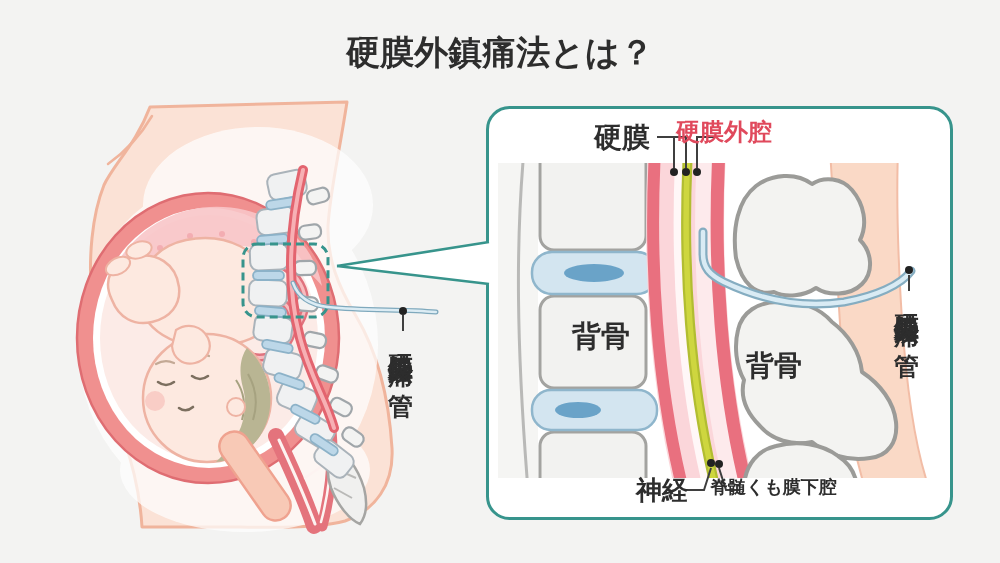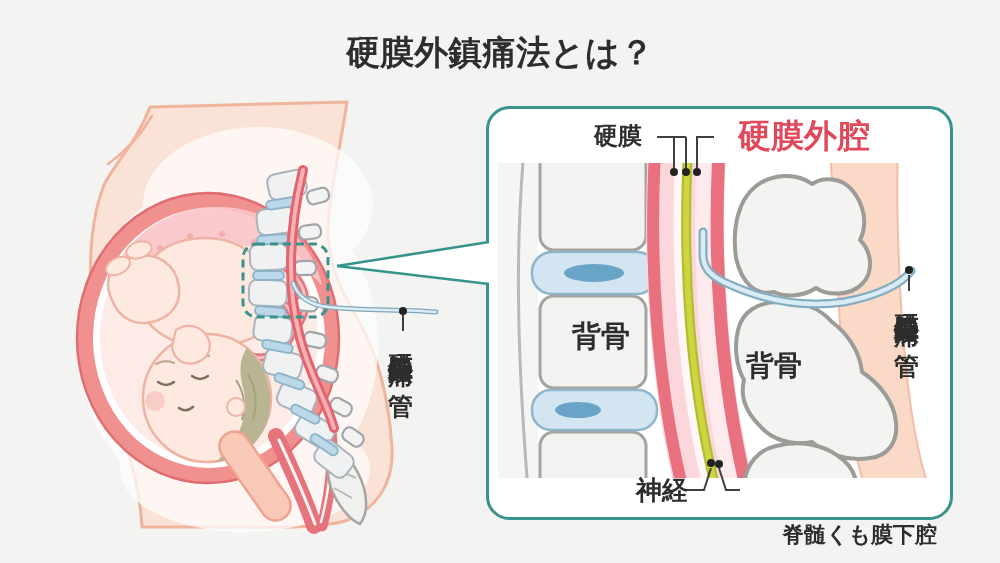--- a/index.html
+++ b/index.html
@@ -11,26 +11,26 @@
   .stage{position:absolute;inset:0;width:1000px;height:563px;padding-left:12px;}
   svg.art{position:absolute;left:0;top:0;}
   .page-title{
     position:absolute;top:30px;left:0;width:1000px;text-align:center;
     font-size:34px;font-weight:bold;color:#2d2d2d;letter-spacing:0px;
   }
   .lbl{
     position:absolute;font-weight:bold;color:#2d2d2d;line-height:1.05;
     white-space:nowrap;
   }
-  .lbl-dura{left:594px;top:123px;font-size:24px;}
-  .lbl-epi{left:738px;top:119px;font-size:33px;color:#e0495c;}
+  .lbl-dura{left:594px;top:123px;font-size:28px;}
+  .lbl-epi{left:676px;top:119px;font-size:24px;color:#e0495c;}
   .lbl-vert-l{left:572px;top:321px;font-size:29px;}
   .lbl-vert-r{left:746px;top:351px;font-size:28px;}
   .lbl-nerve{left:636px;top:477px;font-size:26px;}
-  .lbl-sub{left:782px;top:478px;font-size:22px;letter-spacing:0px;margin-top:45px;}
+  .lbl-sub{left:710px;top:478px;font-size:18px;letter-spacing:0px;}
   .vlabel{
     position:absolute;writing-mode:vertical-rl;text-orientation:upright;
     font-weight:bold;color:#2d2d2d;font-size:25px;letter-spacing:2px;line-height:1;
   }
   .vlabel-left{left:388px;top:333px;height:200px;}
   .vlabel-right{left:894px;top:293px;height:200px;}
 </style>
 </head>
 <body>
 

